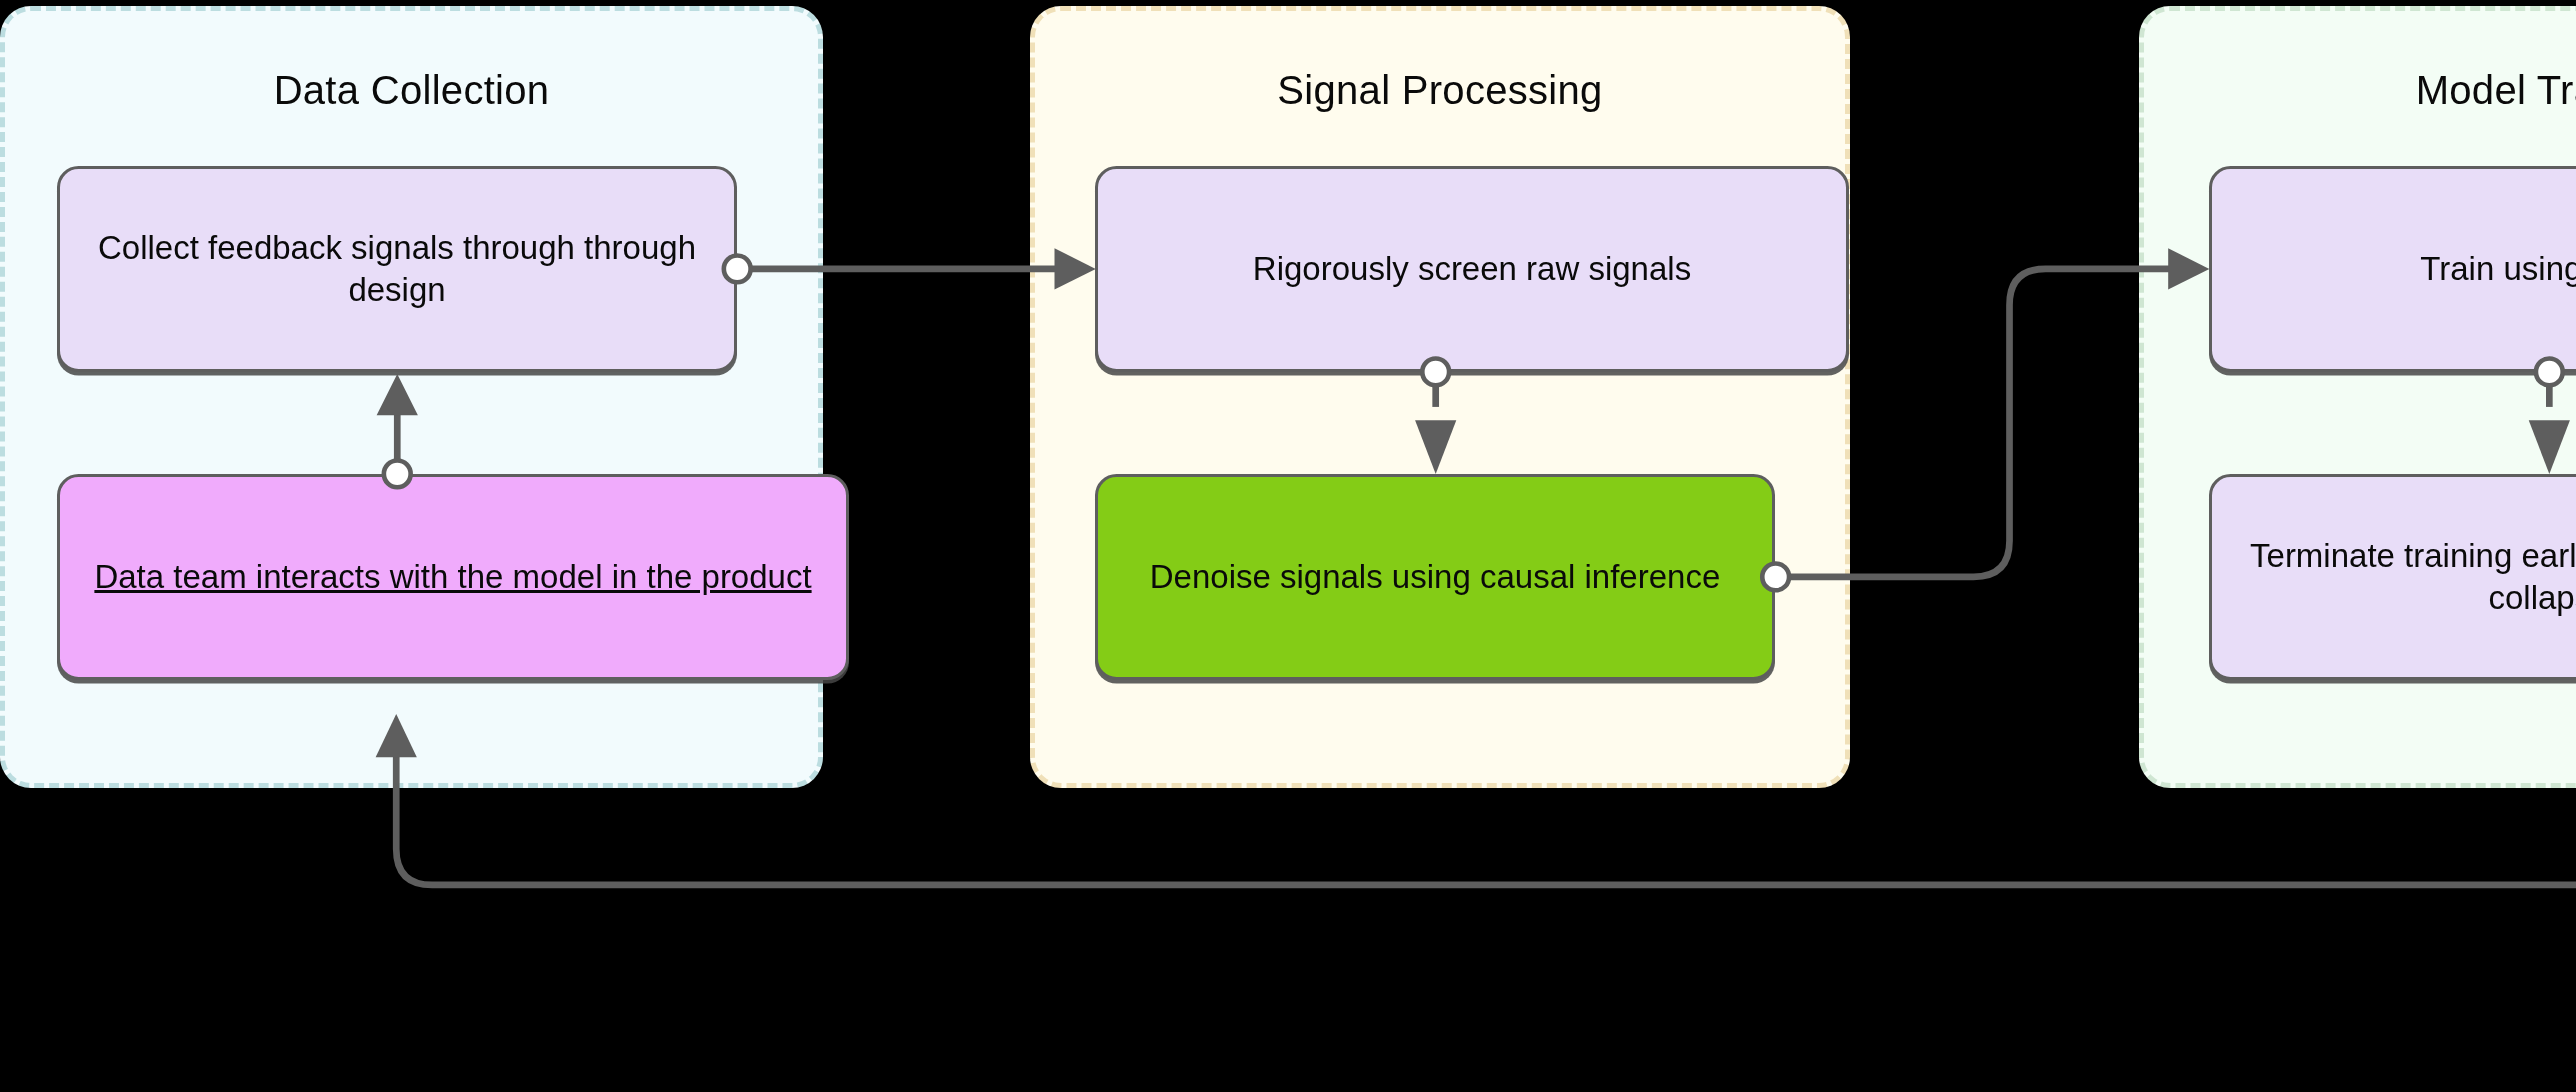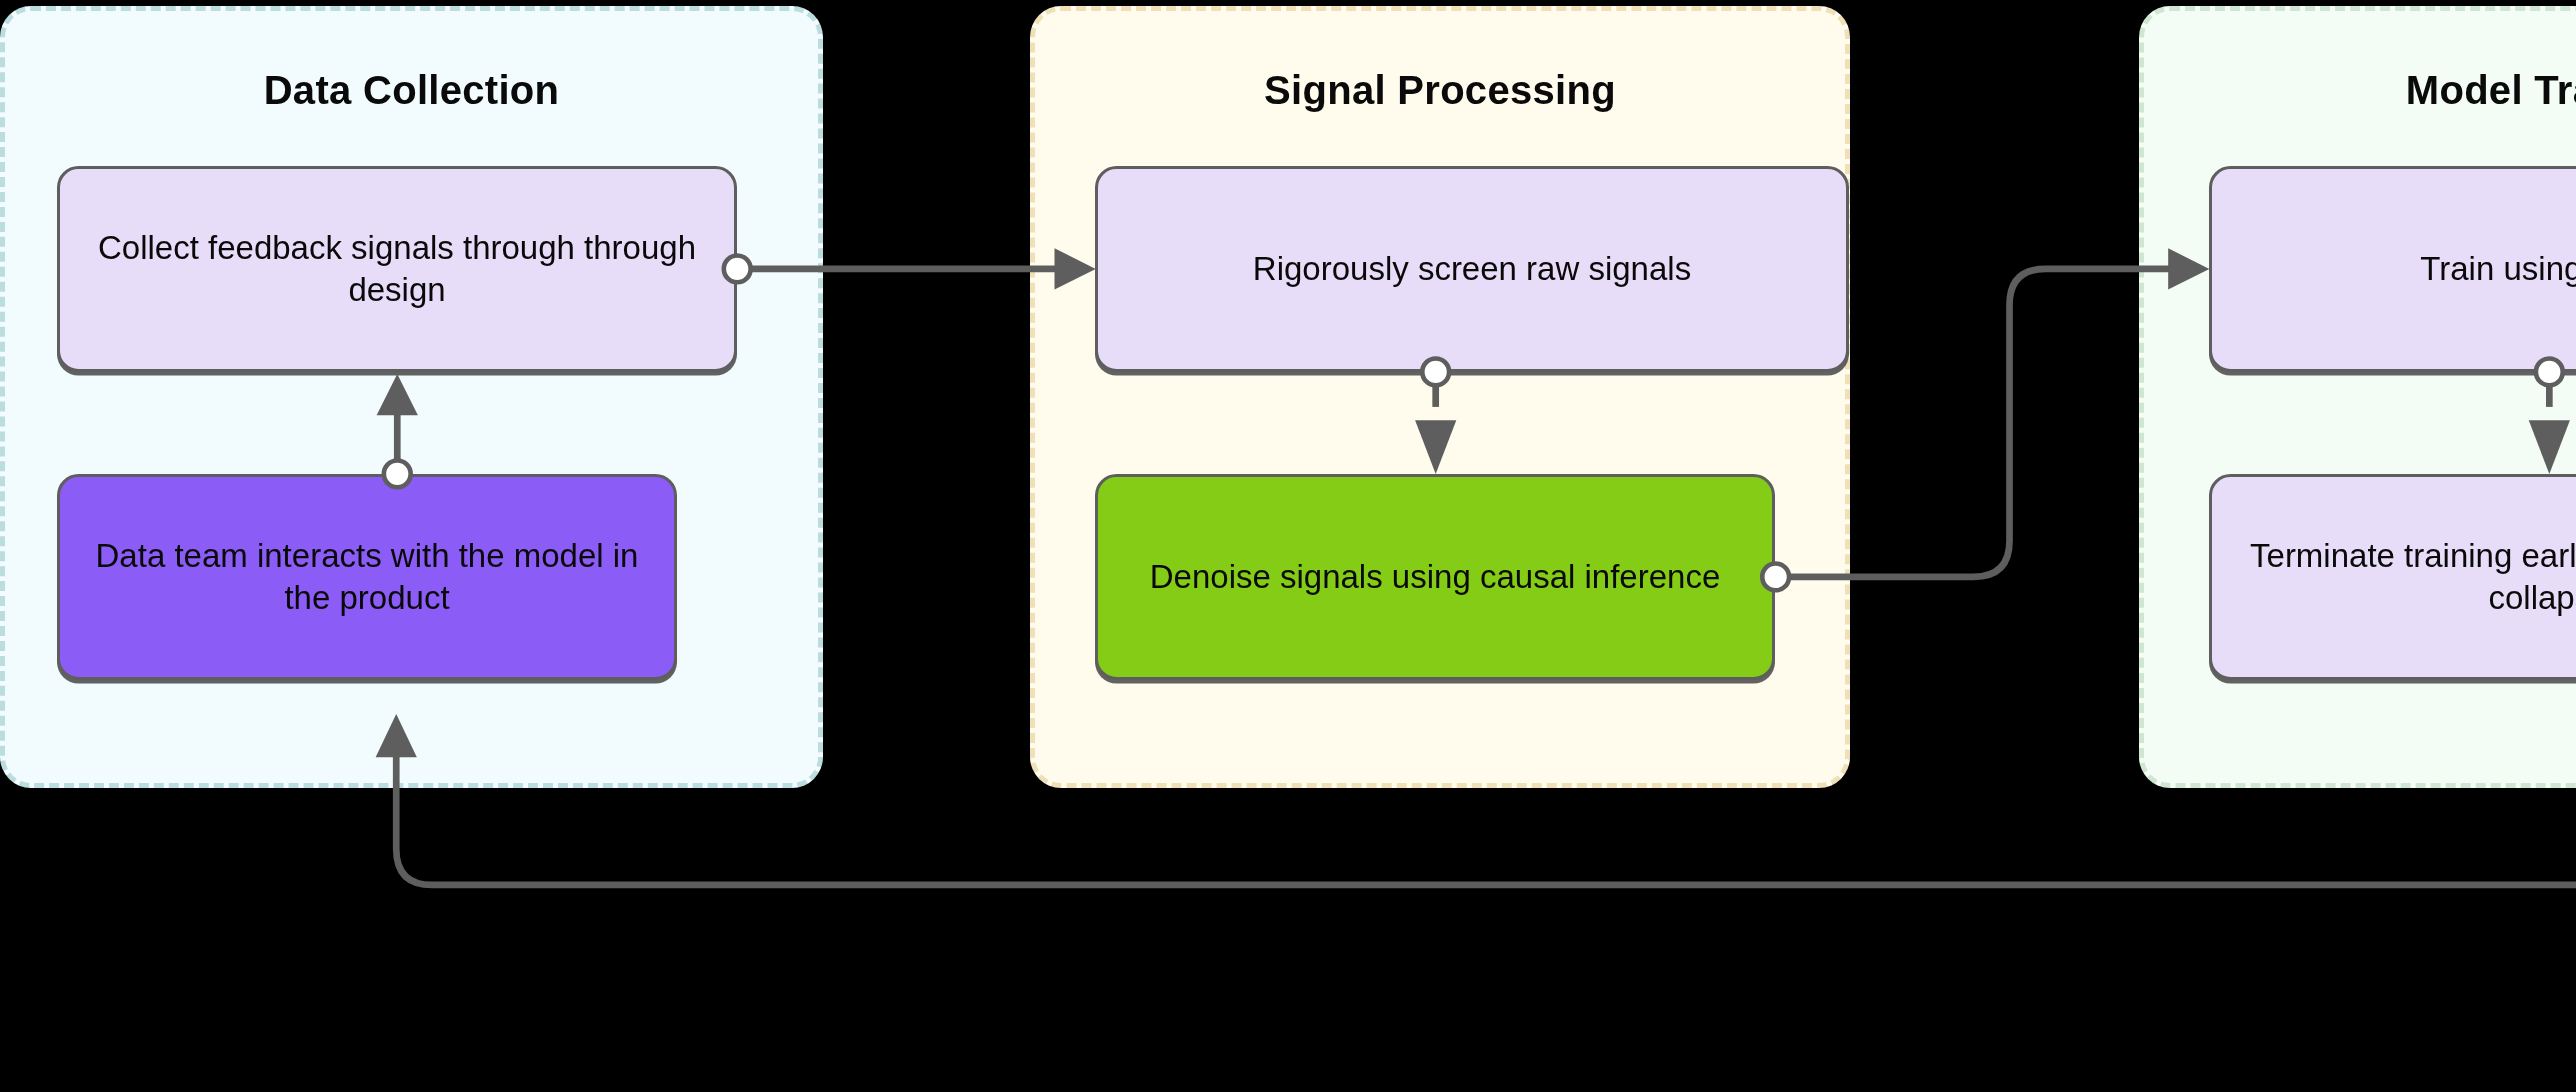--- a/index.html
+++ b/index.html
@@ -1,20 +1,20 @@
 <!DOCTYPE html>
 <html style="font-size:8.2px"><head>
 <meta charset="utf-8">
 <style>
   html,body{margin:0;padding:0;background:#000;}
   #stage{position:relative;width:3916px;height:1092px;background:#000;
          font-family:"Liberation Sans","DejaVu Sans",sans-serif;overflow:hidden;}
   .panel{position:absolute;border-radius:31px;border:5.2px dashed;box-sizing:border-box;}
   .panel-title{position:absolute;left:0;right:0;text-align:center;
-               font-size:40px;color:#0a0a0a;font-weight:700;letter-spacing:0.3px;}
+               font-size:40px;color:#0a0a0a;font-weight:400;letter-spacing:0.3px;}
   .node{position:absolute;box-sizing:border-box;background:#e8ddf8;
         border:3.1px solid #5e5e5e;border-radius:21.6px;
         display:flex;align-items:center;justify-content:center;
         text-align:center;font-size:33px;line-height:1.28;color:#0a0a0a;
         padding:0 20.6px;box-shadow:0 3.6px 0 rgba(70,70,70,0.85);}
   svg.edges{position:absolute;left:0;top:0;width:3916px;height:1092px;
             pointer-events:none;overflow:visible;}
   .edge{fill:none;stroke:#5e5e5e;stroke-width:13;stroke-linecap:butt;}
   .dot{fill:#ffffff;stroke:#5e5e5e;stroke-width:9;}
   .arrowhead{fill:#5e5e5e;}
@@ -28,21 +28,21 @@
     <div class="panel-title" style="top: 57px;">Data Collection</div>
   </div>
   <div class="panel" id="panel-1" style="left: 1030px; top: 6.2px; width: 820px; height: 782px; background: rgb(255, 252, 238); border-color: rgb(240, 224, 184);">
     <div class="panel-title" style="top: 57px;">Signal Processing</div>
   </div>
   <div class="panel" id="panel-2" style="left: 2139px; top: 6.2px; width: 820px; height: 782px; background: rgb(243, 253, 245); border-color: rgb(207, 230, 210);">
     <div class="panel-title" style="top: 57px;">Model Training</div>
   </div>
 
   <div class="node" id="node-0-0" style="left: 57px; top: 166px; width: 680px; height: 206px; background: rgb(232, 221, 248); border-color: rgb(94, 94, 94);">Collect feedback signals through through design</div>
-  <div class="node" id="node-0-1" style="left: 57px; top: 474px; width: 620px; height: 206px; background: #8b5cf6; border-color: rgb(94, 94, 94);">Data team interacts with the model in the product</div>
+  <div class="node" id="node-0-1" style="left: 57px; top: 474px; width: 792px; height: 206px; background: #f0abfc; border-color: rgb(94, 94, 94); text-decoration: underline;">Data team interacts with the model in the product</div>
   <div class="node" id="node-1-0" style="left: 1095px; top: 166px; width: 754px; height: 206px; background: rgb(232, 221, 248); border-color: rgb(94, 94, 94);">Rigorously screen raw signals</div>
   <div class="node" id="node-1-1" style="left: 1095px; top: 474px; width: 680px; height: 206px; background: #84cc16; border-color: rgb(94, 94, 94);">Denoise signals using causal inference</div>
   <div class="node" id="node-2-0" style="left: 2209px; top: 166px; width: 680px; height: 206px; background: rgb(232, 221, 248); border-color: rgb(94, 94, 94);">Train using RLHF</div>
   <div class="node" id="node-2-1" style="left: 2209px; top: 474px; width: 680px; height: 206px; background: rgb(232, 221, 248); border-color: rgb(94, 94, 94);">Terminate training early to avoid diversity collapse</div>
 
   <svg class="edges" viewBox="0 0 7600 2120">
 
     <g>
       <path class="edge" d="M 1430 522 L 2070 522"></path>
       <polygon class="arrowhead" points="2126,522 2046,482 2046,562"></polygon>

